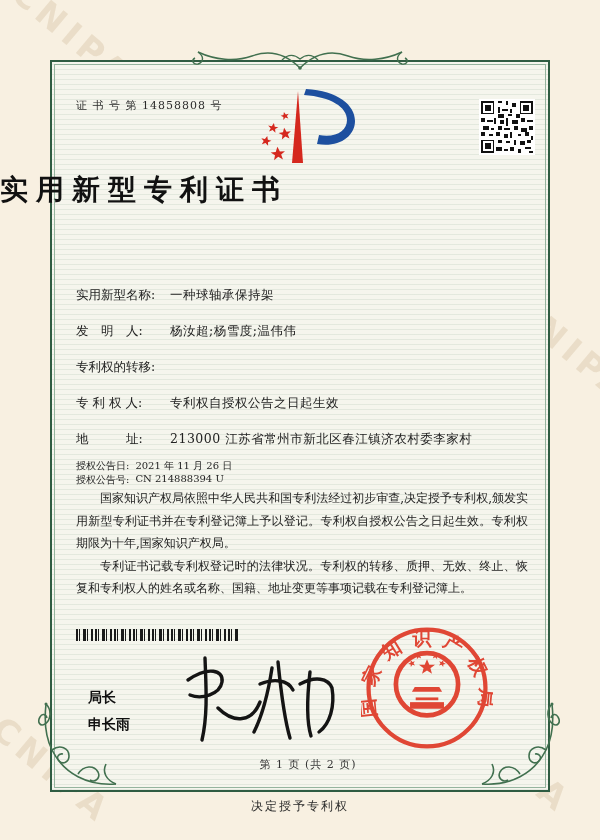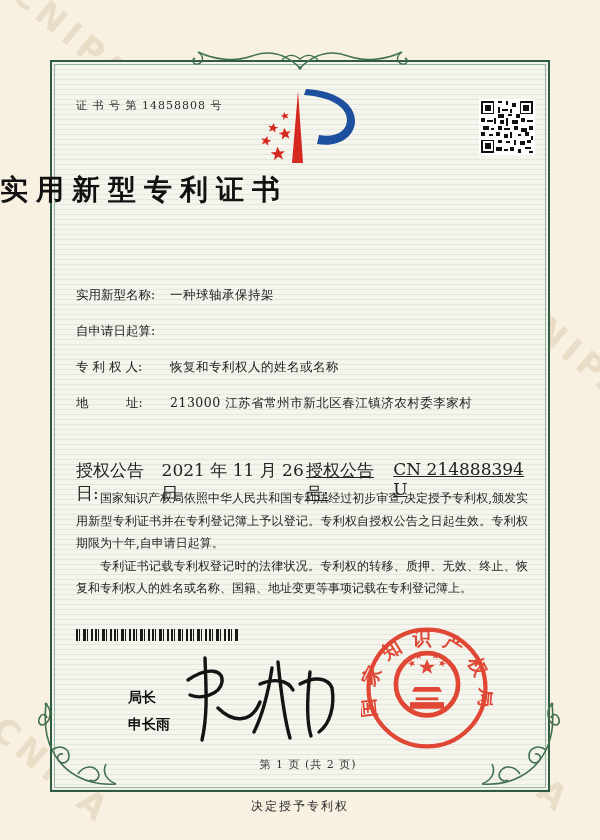--- a/index.html
+++ b/index.html
@@ -49,43 +49,43 @@
     position:absolute;left:0;top:171px;width:100%;
     text-align:left;
     font-size:28px;font-weight:600;letter-spacing:8px;color:#111;
   }
   .fields{position:absolute;left:76px;top:243px;width:452px;margin-top:44px;}
   .field-row{display:flex;height:36px;align-items:flex-start;font-size:12.5px;}
   .f-label{width:94px;flex:none;color:#222;}
   .f-value{color:#222;letter-spacing:0.5px;}
   .grant-row{
     position:absolute;left:76px;top:459px;width:452px;
-    display:flex;font-size:17px;
+    display:flex;font-size:10px;flex-direction:column;
   }
   .grant-left{display:flex;width:230px;flex:none;}
-  .grant-right{display:flex;text-decoration:underline;}
+  .grant-right{display:flex;}
   .g-label{margin-right:6px;}
   .paragraphs{
     position:absolute;left:76px;top:487px;width:452px;
     font-size:12px;line-height:1.88;text-align:justify;color:#1d1d1d;
   }
   .paragraphs p{margin:0;text-indent:2em;}
   .barcode{
     position:absolute;left:76px;top:629px;width:163px;height:12px;
     background:repeating-linear-gradient(90deg,
       #1a1a1a 0 2px,transparent 2px 3px,
       #1a1a1a 3px 4px,transparent 4px 7px,
       #1a1a1a 7px 10px,transparent 10px 11px,
       #1a1a1a 11px 12px,transparent 12px 15px,
       #1a1a1a 15px 17px,transparent 17px 19px);
   }
   .director{
     position:absolute;left:88px;top:684px;
     font-family:"DejaVu Sans","Liberation Sans",sans-serif;
-    font-weight:700;font-size:14px;color:#111;line-height:1.9;margin-left:40px;
+    font-weight:700;font-size:14px;color:#111;line-height:1.9;
   }
   .signature{position:absolute;left:160px;top:650px;}
   .seal{position:absolute;left:361px;top:622px;opacity:0.93;}
   .seal-date{
     position:absolute;left:366px;top:726px;width:140px;
     text-align:center;font-size:12.5px;font-weight:700;
     color:#33251c;letter-spacing:0.5px;
   }
   .page-info{
     position:absolute;left:0;top:757px;width:100%;
@@ -227,45 +227,49 @@
     </svg>
 
     <div class="title">实用新型专利证书</div>
 
     <div class="fields">
       <div class="field-row">
         <span class="f-label">实用新型名称:</span>
         <span class="f-value">一种球轴承保持架</span>
       </div>
       <div class="field-row">
-        <span class="f-label">自申请日起算:</span>
+        <span class="f-label">发　明　人:</span>
+        <span class="f-value">杨汝超;杨雪度;温伟伟</span>
+      </div>
+      <div class="field-row">
+        <span class="f-label">专利权的转移:</span>
       </div>
       <div class="field-row">
         <span class="f-label">专 利 权 人:</span>
-        <span class="f-value">恢复和专利权人的姓名或名称</span>
+        <span class="f-value">专利权自授权公告之日起生效</span>
       </div>
       <div class="field-row">
         <span class="f-label">地　　　址:</span>
         <span class="f-value">213000 江苏省常州市新北区春江镇济农村委李家村</span>
       </div>
     </div>
 
     <div class="grant-row">
       <div class="grant-left">
         <span class="g-label">授权公告日:</span>
         <span>2021 年 11 月 26 日</span>
       </div>
       <div class="grant-right">
         <span class="g-label">授权公告号:</span>
         <span>CN 214888394 U</span>
       </div>
     </div>
 
     <div class="paragraphs">
-      <p>国家知识产权局依照中华人民共和国专利法经过初步审查,决定授予专利权,颁发实用新型专利证书并在专利登记簿上予以登记。专利权自授权公告之日起生效。专利权期限为十年,自申请日起算。</p>
+      <p>国家知识产权局依照中华人民共和国专利法经过初步审查,决定授予专利权,颁发实用新型专利证书并在专利登记簿上予以登记。专利权自授权公告之日起生效。专利权期限为十年,国家知识产权局。</p>
       <p>专利证书记载专利权登记时的法律状况。专利权的转移、质押、无效、终止、恢复和专利权人的姓名或名称、国籍、地址变更等事项记载在专利登记簿上。</p>
     </div>
 
     <div class="barcode"></div>
 
     <div class="director">
       <div>局长</div>
       <div>申长雨</div>
     </div>
 

